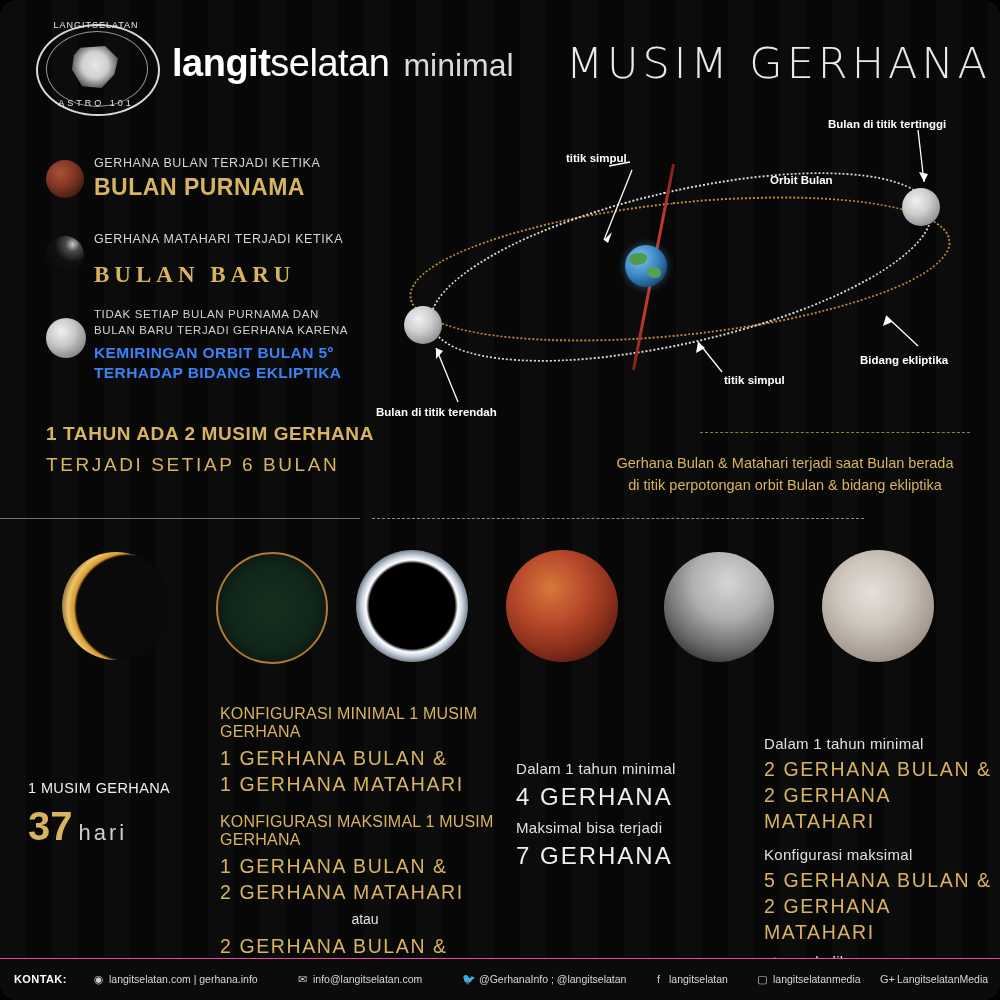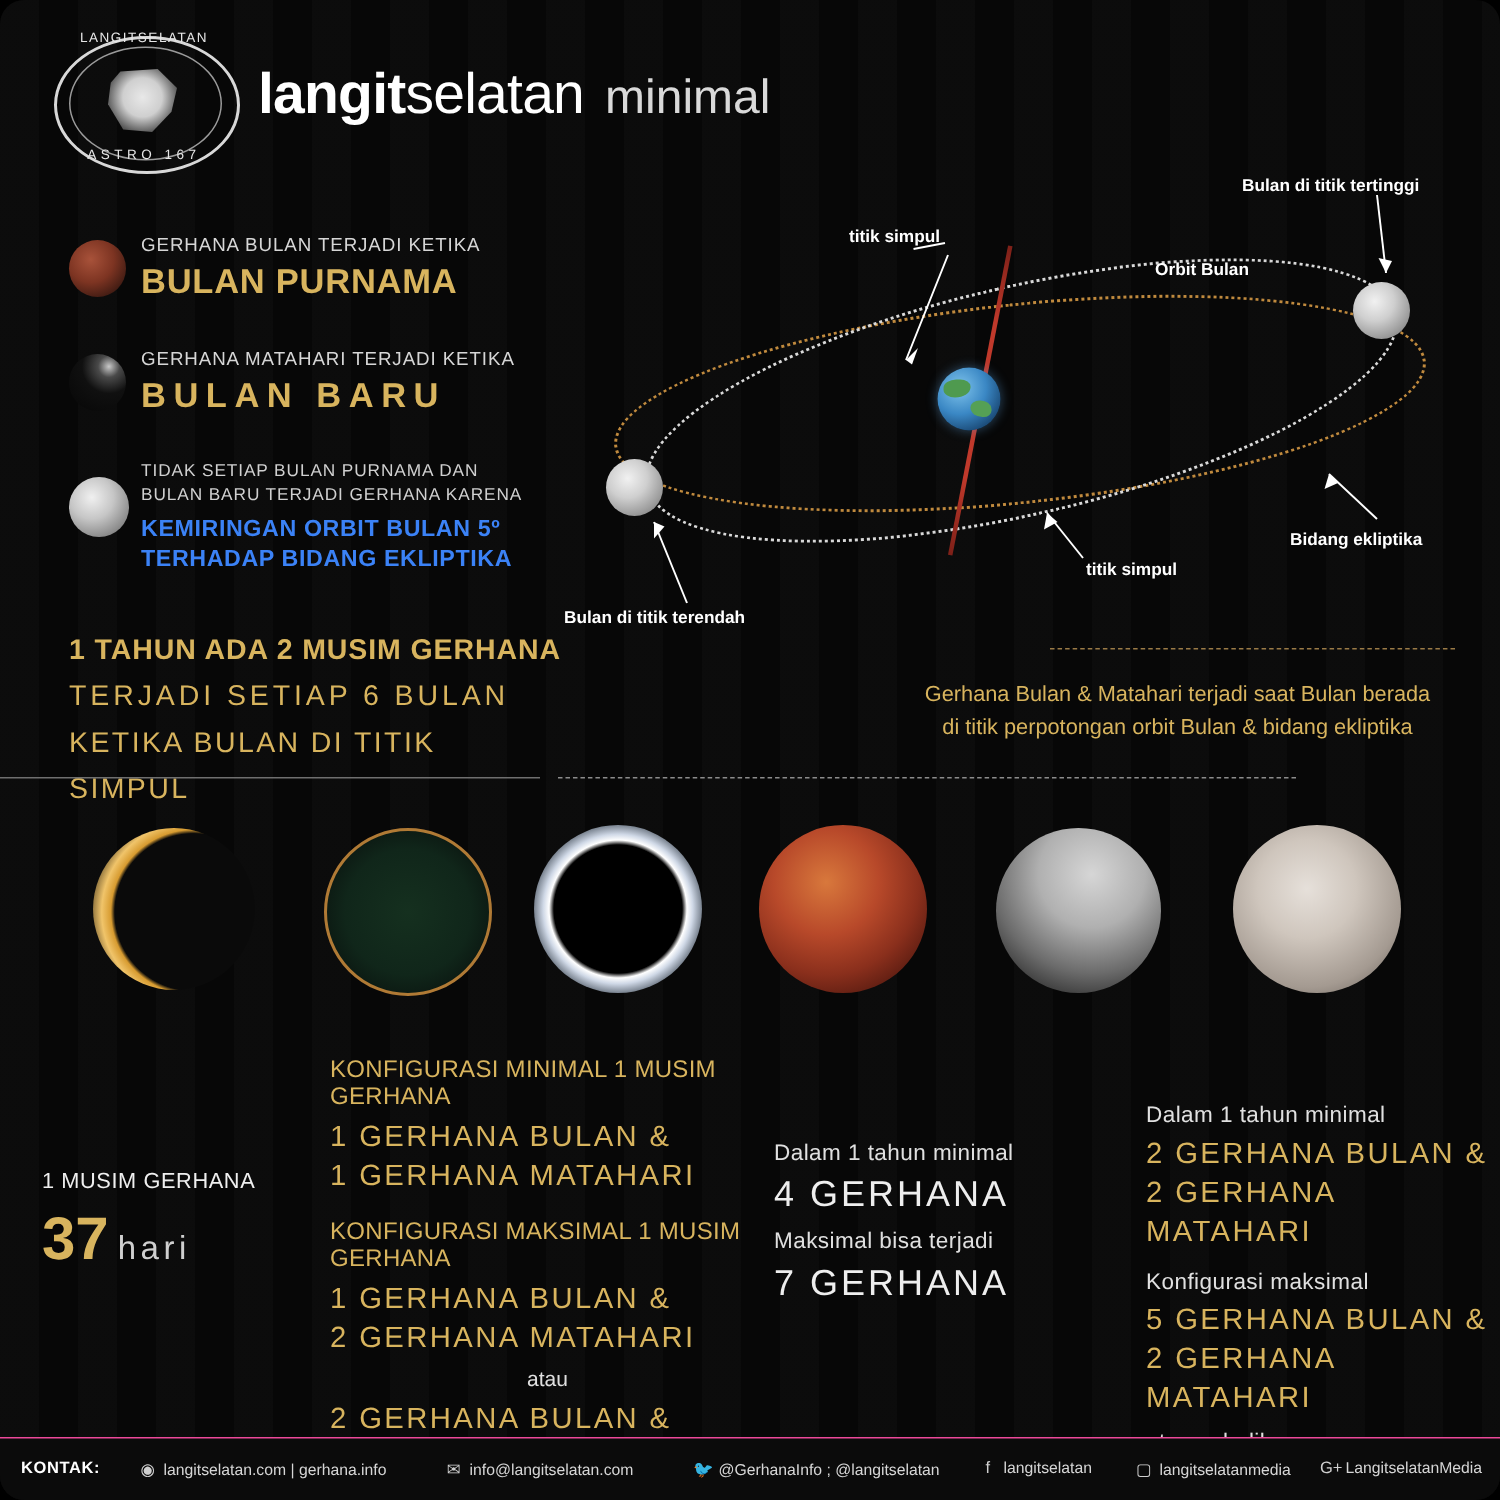--- a/index.html
+++ b/index.html
@@ -92,58 +92,58 @@
 </head>
 <body>
 
 <div id="page">
 
   <div class="layer" id="logo">
     <div class="logo-circle"></div>
     <div class="logo-circle2"></div>
     <div class="logo-horse"></div>
     <div class="logo-text-top">LANGITSELATAN</div>
-    <div class="logo-text-bot">ASTRO 167</div>
+    <div class="logo-text-bot">ASTRO 101</div>
   </div>
 
   <div class="layer" id="brand">
     <span class="b1">langit</span><span class="b2">selatan</span><span class="b3">minimal</span>
   </div>
 
+  <div class="layer" id="title">MUSIM GERHANA</div>
 
   <div class="layer bullet" style="left:46px;top:156px;width:330px;">
     <div class="moon" style="left:0;top:4px;width:38px;height:38px;background:radial-gradient(circle at 38% 34%,#a8523a 0%,#7d3422 45%,#3d1a12 80%,#1a0b07 100%);"></div>
     <div style="position:absolute;left:48px;top:0;">
       <div class="b-label">GERHANA BULAN TERJADI KETIKA</div>
       <div class="b-big" style="margin-top:4px;">BULAN PURNAMA</div>
     </div>
   </div>
 
   <div class="layer bullet" style="left:46px;top:232px;width:330px;">
     <div class="moon" style="left:0;top:4px;width:38px;height:38px;background:radial-gradient(circle at 70% 22%,#c9c9c9 0%,#4a4a4a 18%,#101010 45%,#060606 100%);"></div>
     <div style="position:absolute;left:48px;top:0;">
       <div class="b-label">GERHANA MATAHARI TERJADI KETIKA</div>
-      <div class="b-big2" style="margin-top:4px;">BULAN BARU</div>
+      <div class="b-big2" style="margin-top:16px;font-family:Liberation Serif, serif;">BULAN BARU</div>
     </div>
   </div>
 
   <div class="layer bullet" style="left:46px;top:306px;width:340px;">
     <div class="moon" style="left:0;top:12px;width:40px;height:40px;background:radial-gradient(circle at 38% 34%,#f0f0f0 0%,#c6c6c6 40%,#8f8f8f 72%,#5d5d5d 100%);"></div>
     <div style="position:absolute;left:48px;top:0;">
       <div class="b-small">TIDAK SETIAP BULAN PURNAMA DAN</div>
       <div class="b-small">BULAN BARU TERJADI GERHANA KARENA</div>
       <div class="b-gold" style="margin-top:5px;">KEMIRINGAN ORBIT BULAN 5º</div>
       <div class="b-gold">TERHADAP BIDANG EKLIPTIKA</div>
     </div>
   </div>
 
   <div class="layer" id="season-lines">
     <div class="l1">1 TAHUN ADA 2 MUSIM GERHANA</div>
     <div class="l2">TERJADI SETIAP 6 BULAN</div>
-    <div class="l3">KETIKA BULAN DI TITIK SIMPUL</div>
   </div>
 
   <div class="layer" id="diagram">
     <div id="ecliptic"></div>
     <div id="orbit"></div>
 
     <div class="nodeline" style="left:272px;top:52px;width:3px;height:210px;transform:rotate(11deg);transform-origin:50% 50%;
                 background:linear-gradient(180deg,#7d2018 0%,#c0392b 25%,#c0392b 75%,#7d2018 100%);"></div>
 
     <div class="earth"></div>

